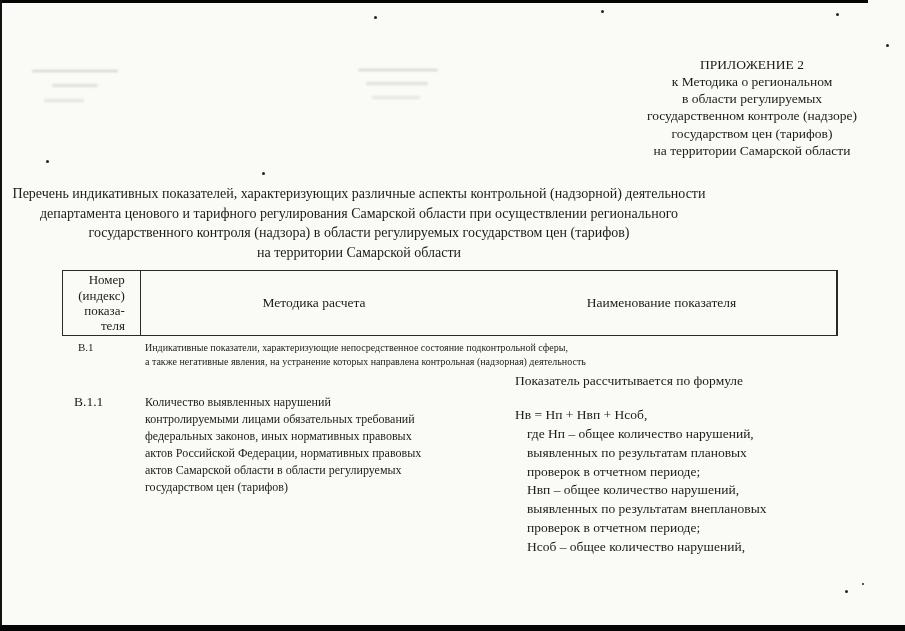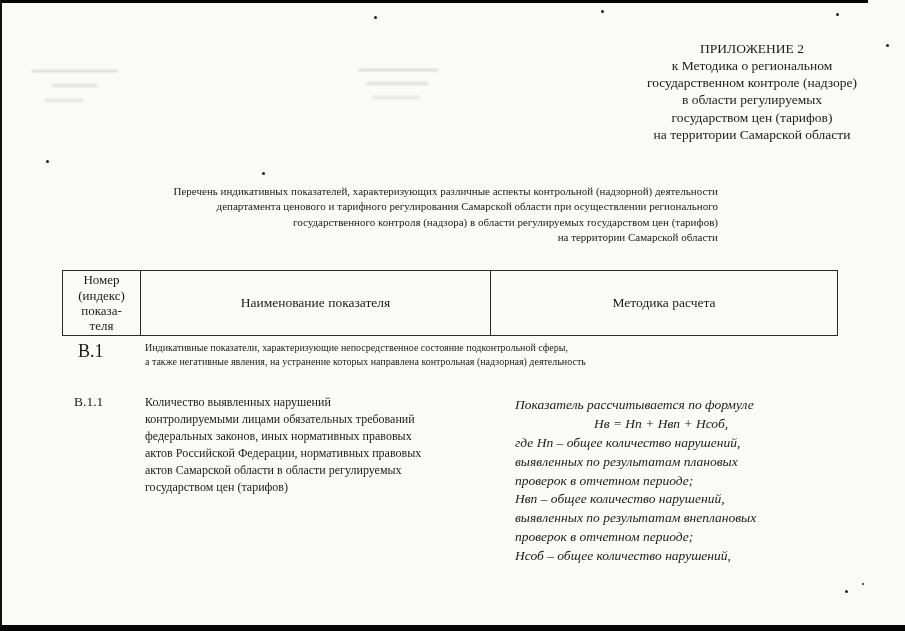--- a/index.html
+++ b/index.html
@@ -38,49 +38,49 @@
   }
   .dot {
     position: absolute;
     width: 3px; height: 3px;
     background: #222;
     border-radius: 50%;
   }
   
   .appendix {
     position: absolute;
-    top: 40px; left: 636px; width: 232px;
+    top: 56px; left: 636px; width: 232px;
     text-align: center;
     font-size: 13.5px;
     line-height: 1.27;
   }
   
   .doc-title {
     position: absolute;
     top: 184px; left: 0; width: 718px;
-    text-align: right;
-    font-size: 11px;
+    text-align: center;
+    font-size: 14px;
     line-height: 1.4;
     white-space: pre-line;
   }
   
   .tbl-header {
     position: absolute;
     top: 270px; left: 62px;
     width: 776px; height: 66px;
     border: 1px solid #2a2a2a;
     display: flex;
     box-sizing: border-box;
     background: transparent;
   }
   .hcell {
     display: flex;
     align-items: center;
     justify-content: center;
-    text-align: center;
+    text-align: right;
     box-sizing: border-box;
     font-size: 13.5px;
     line-height: 1.35;
   }
   .hcell-index {
     width: 78px;
     border-right: 1px solid #2a2a2a;
     font-size: 13px;
     line-height: 1.18;
     white-space: pre-line;
@@ -89,21 +89,21 @@
     width: 350px;
     border-right: 1px solid #2a2a2a;
   }
   .hcell-method {
     flex: 1;
   }
   
   .b1-index {
     position: absolute;
     top: 341px; left: 78px;
-    font-size: 18px;
+    font-size: 11px;
   }
   .b1-text {
     position: absolute;
     top: 341px; left: 145px; width: 680px;
     font-size: 10px;
     line-height: 1.4;
     white-space: pre-line;
   }
   .b11-index {
     position: absolute;
@@ -112,34 +112,35 @@
   }
   .b11-name {
     position: absolute;
     top: 394px; left: 145px; width: 362px;
     font-size: 12px;
     line-height: 1.42;
     white-space: pre-line;
   }
   .b11-method {
     position: absolute;
-    top: 396px; left: 515px; width: 332px;
+    top: 372px; left: 515px; width: 332px;
     font-size: 13.5px;
     line-height: 1.4;
-    font-style: italic;
   }
   .method-intro {
     white-space: pre-line;
   }
   .method-formula {
-    text-align: center;
+    text-align: left;
     padding-right: 40px;
+    margin-top: 15px;
   }
   .method-details {
     white-space: pre-line;
+    margin-left: 12px;
   }
 </style>
 </head>
 <body>
 
 <div class="page">
 
   <div class="edge-top"></div>
   <div class="edge-left"></div>
   <div class="edge-bottom"></div>
@@ -156,38 +157,38 @@
   <span class="dot" style="top:13px;left:836px;"></span>
   <span class="dot" style="top:44px;left:886px;"></span>
   <span class="dot" style="top:160px;left:46px;"></span>
   <span class="dot" style="top:172px;left:262px;"></span>
   <span class="dot" style="top:590px;left:845px;"></span>
   <span class="dot" style="top:583px;left:862px;width:2px;height:2px;"></span>
 
   <div class="appendix">
     <div>ПРИЛОЖЕНИЕ 2</div>
     <div>к Методика о региональном</div>
+    <div>в области регулируемых</div>
     <div>государственном контроле (надзоре)</div>
-    <div>в области регулируемых</div>
     <div>государством цен (тарифов)</div>
     <div>на территории Самарской области</div>
   </div>
 
   <div class="doc-title">Перечень индикативных показателей, характеризующих различные аспекты контрольной (надзорной) деятельности
 департамента ценового и тарифного регулирования Самарской области при осуществлении регионального
 государственного контроля (надзора) в области регулируемых государством цен (тарифов)
 на территории Самарской области</div>
 
   <div class="tbl-header">
     <div class="hcell hcell-index">Номер
 (индекс)
 показа-
 теля</div>
+    <div class="hcell hcell-method">Методика расчета</div>
     <div class="hcell hcell-name">Наименование показателя</div>
-    <div class="hcell hcell-method">Методика расчета</div>
   </div>
 
   <div class="b1-index">В.1</div>
   <div class="b1-text">Индикативные показатели, характеризующие непосредственное состояние подконтрольной сферы,
 а также негативные явления, на устранение которых направлена контрольная (надзорная) деятельность</div>
 
   <div class="b11-index">В.1.1</div>
   <div class="b11-name">Количество выявленных нарушений
 контролируемыми лицами обязательных требований
 федеральных законов, иных нормативных правовых

